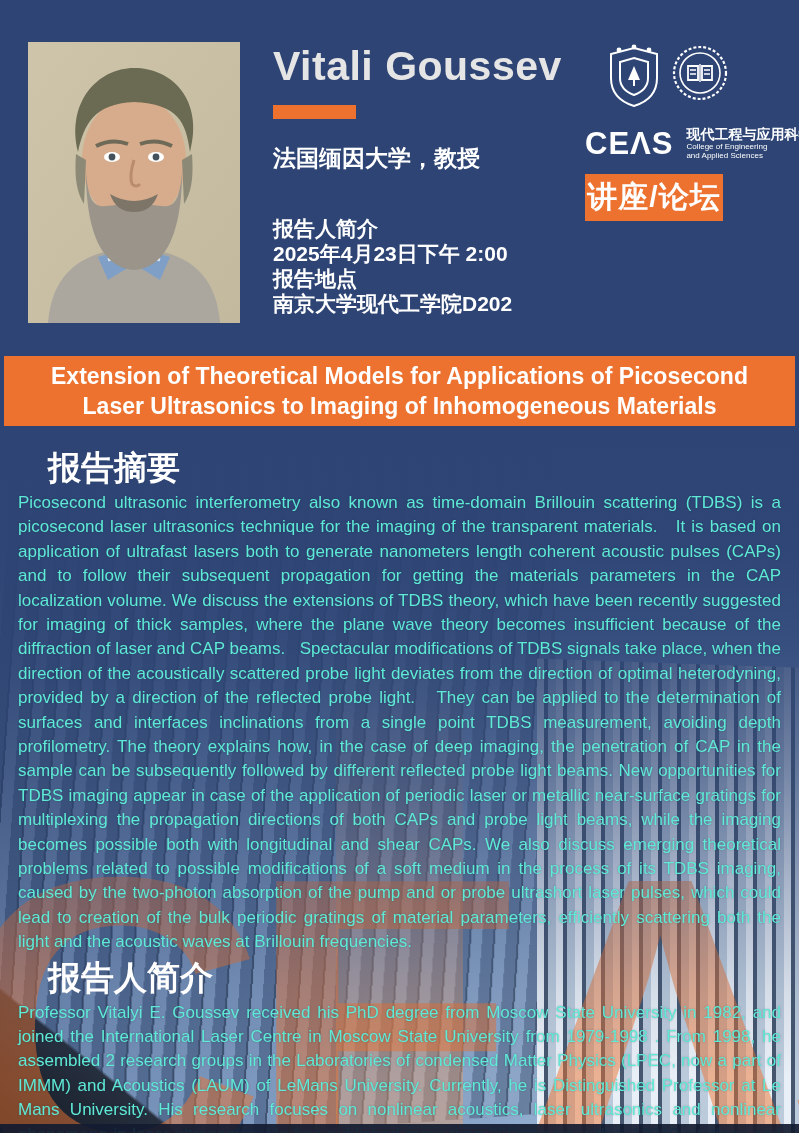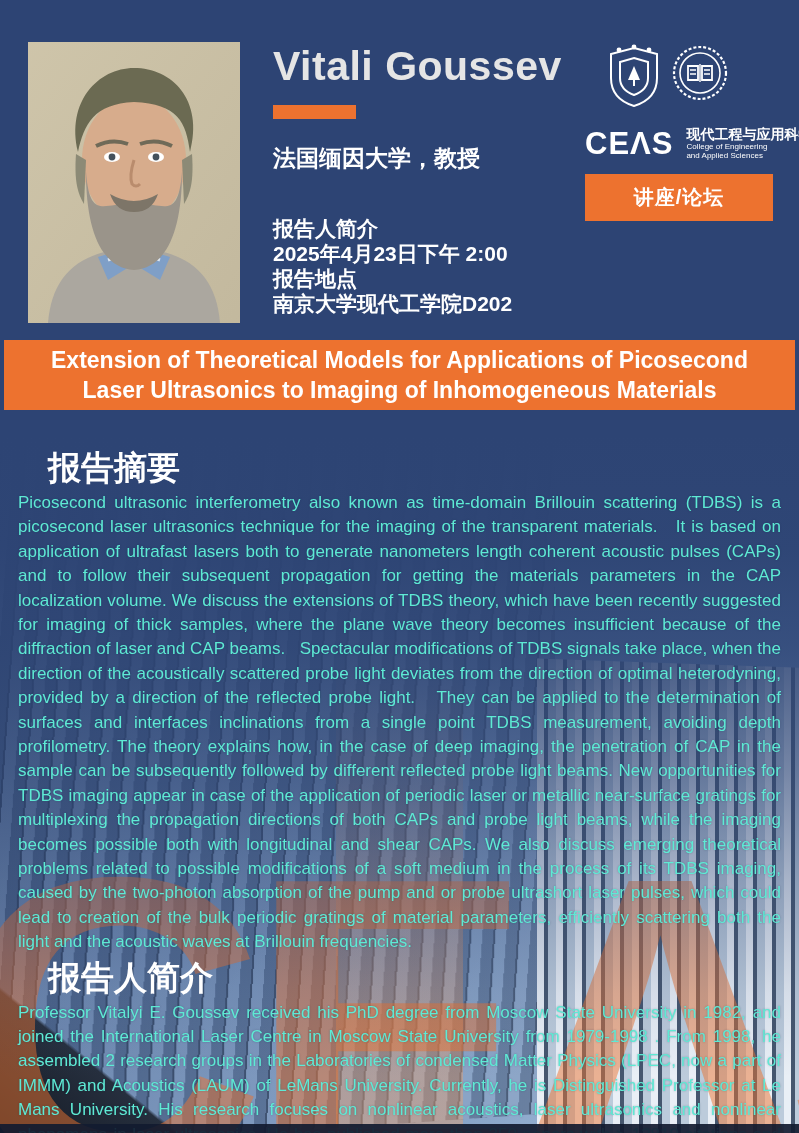--- a/index.html
+++ b/index.html
@@ -36,28 +36,28 @@
   .emblems svg { display:block; }
 
   .ceas-row { display:flex; align-items:center; margin-top:18px; }
   .ceas-word { color:#ffffff; font-size:31px; font-weight:bold; letter-spacing:1px; line-height:1; }
   .ceas-divider { width:2px; height:32px; background:#ffffff; margin:0 7px 0 6px; }
   .ceas-text { color:#ffffff; line-height:1.15; }
   .ceas-text .cn { font-size:14px; font-weight:bold; white-space:nowrap; }
   .ceas-text .en { font-size:8px; white-space:nowrap; }
 
   .badge {
-    margin-top:14px; width:188px; height:47px; background:#ed722f;
+    margin-top:14px; width:138px; height:47px; background:#ed722f;
     display:flex; align-items:center; justify-content:center;
-    color:#ffffff; font-size:20px; font-weight:bold; letter-spacing:1px;
+    color:#ffffff; font-size:30px; font-weight:bold; letter-spacing:1px;
   }
 
   
   .title-banner {
-    position:absolute; left:4px; top:340px; width:791px; height:70px;
+    position:absolute; left:4px; top:356px; width:791px; height:70px;
     background:#ed722f; display:flex; flex-direction:column;
     align-items:center; justify-content:center;
   }
   .title-banner .line {
     color:#ffffff; font-size:23px; font-weight:bold; line-height:30px; text-align:center;
   }
 
   
   .body-section { position:absolute; left:0; top:435px; width:799px; height:698px; overflow:hidden;padding-left:16px; }
 

